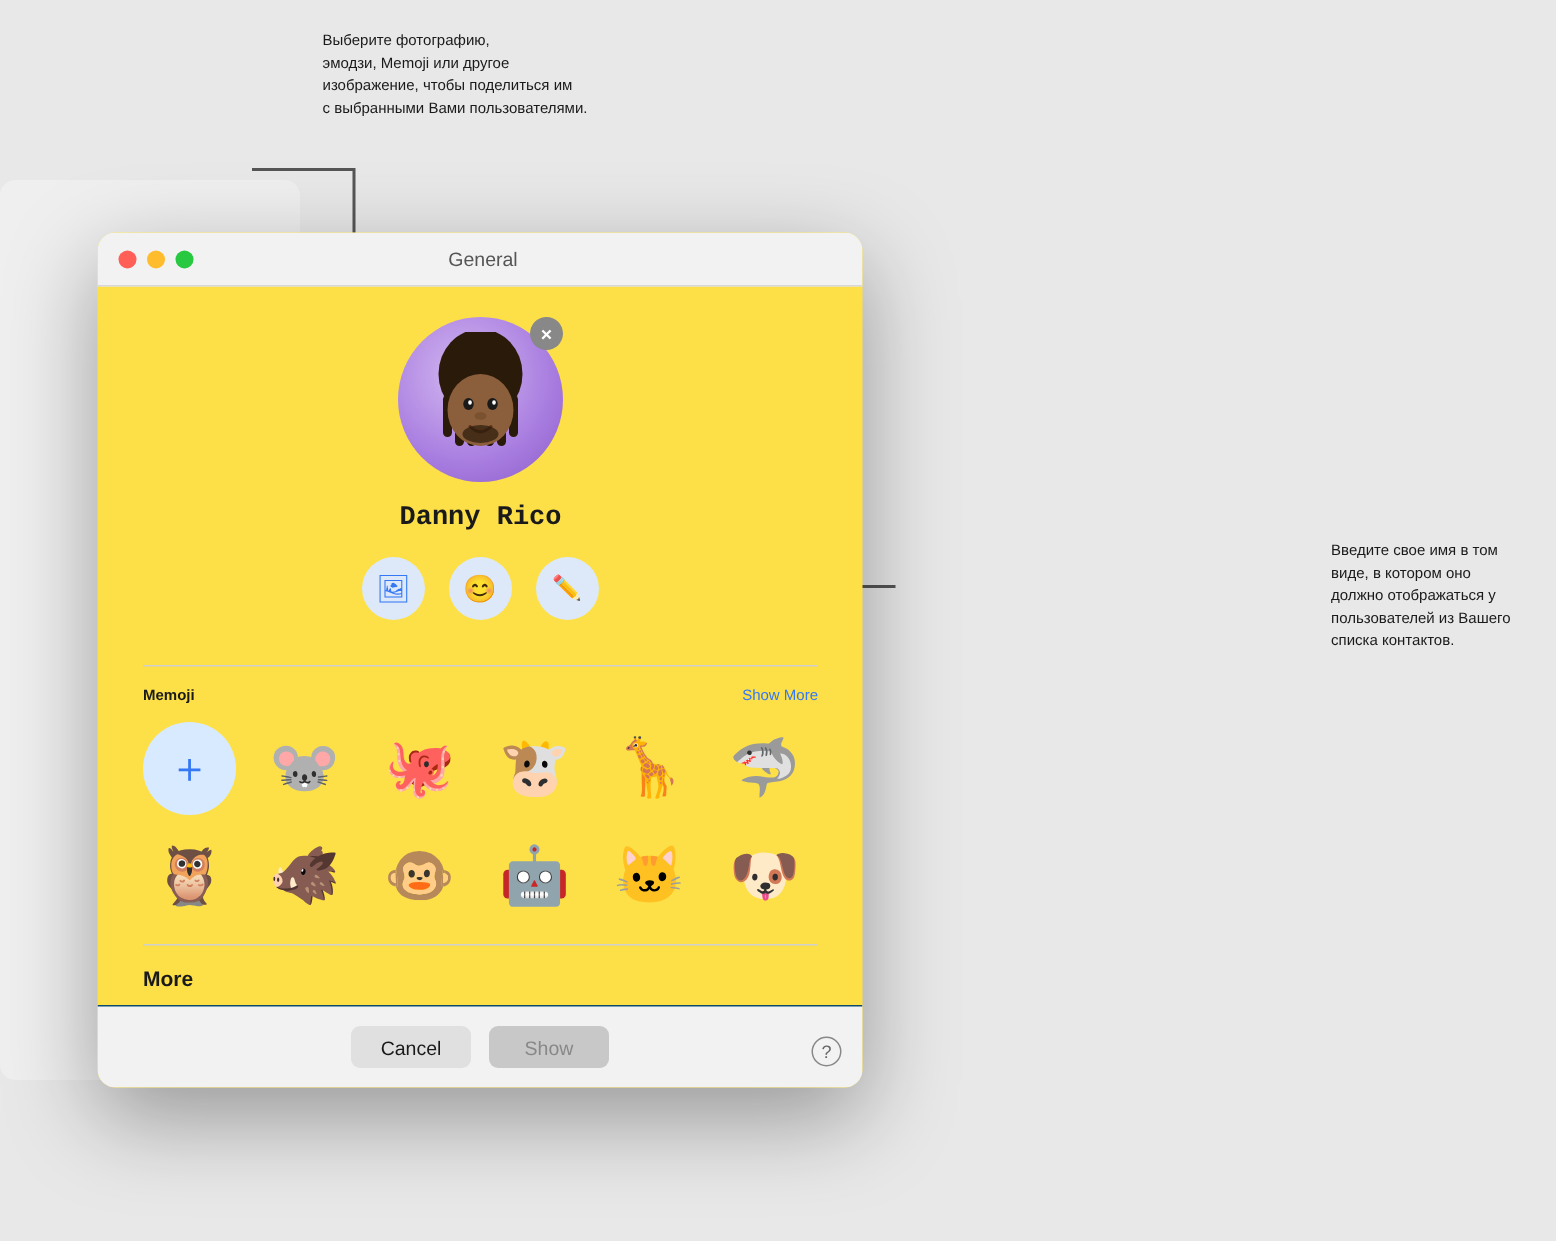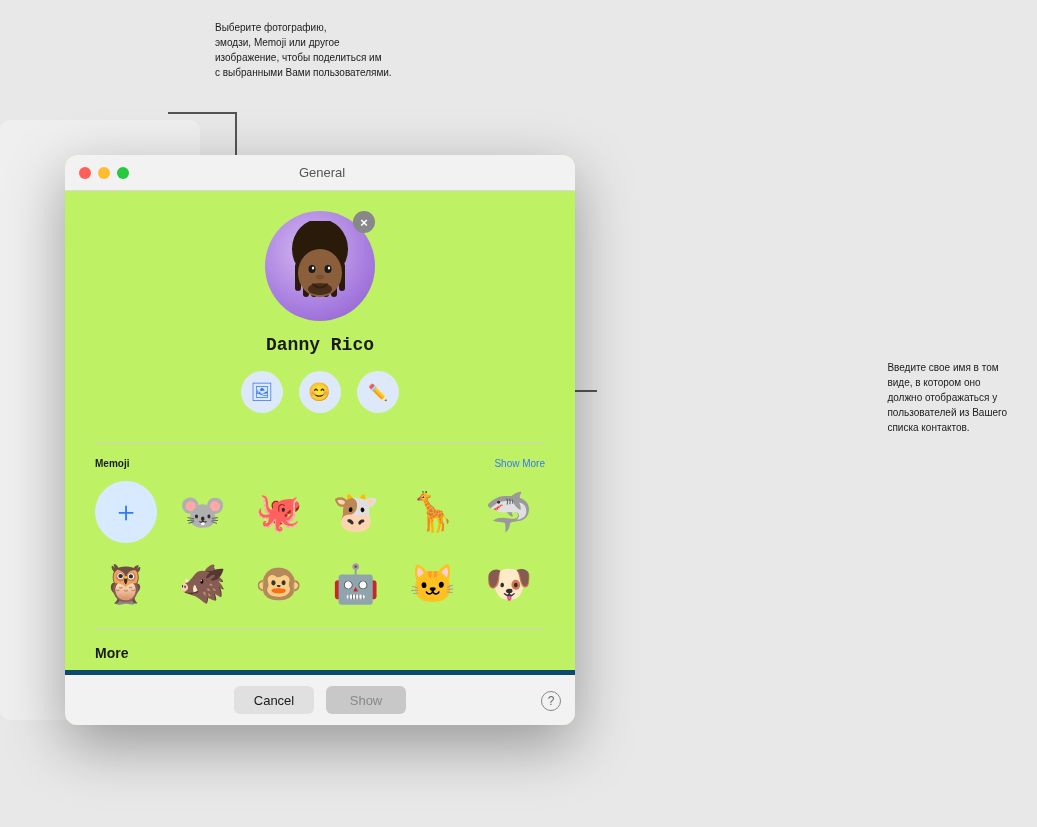--- a/index.html
+++ b/index.html
@@ -45,21 +45,21 @@
       max-width: 300px;
     }
 
     
     .modal-window {
       position: absolute;
       top: 155px;
       left: 65px;
       width: 510px;
       height: 570px;
-      background: #bef264;
+      background: #fde047;
       border-radius: 12px;
       box-shadow: 0 20px 60px rgba(0,0,0,0.35);
       overflow: hidden;
     }
 
     
     .title-bar {
       display: flex;
       align-items: center;
       padding: 10px 14px;
@@ -245,21 +245,21 @@
     }
 
     
     .modal-footer {
       position: absolute;
       bottom: 0;
       left: 0;
       right: 0;
       height: 55px;
       background: #f2f2f2;
-      border-top: 5px solid #0c4a6e;
+      border-top: 1px solid #0c4a6e;
       display: flex;
       align-items: center;
       justify-content: center;
       gap: 12px;
     }
 
     .footer-btn {
       min-width: 80px;
       height: 28px;
       border-radius: 6px;

